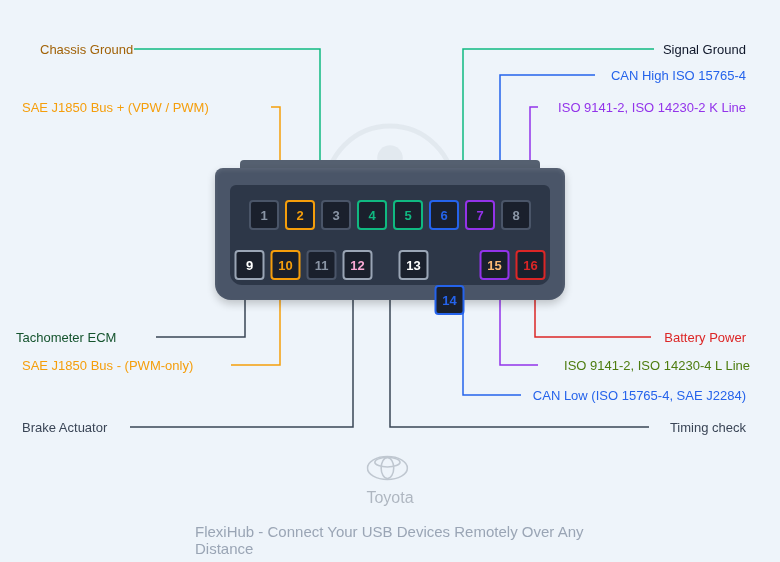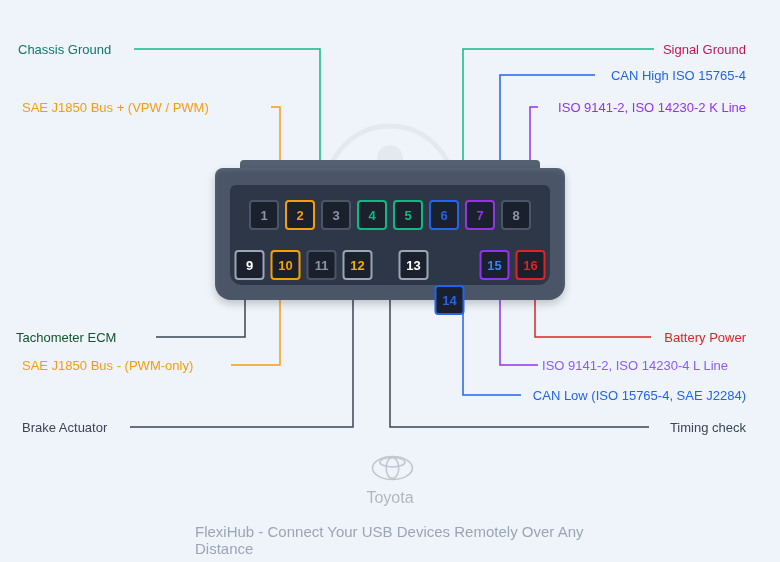--- a/index.html
+++ b/index.html
@@ -11,21 +11,21 @@
 .shell-top{position:absolute;left:40px;right:40px;top:0;height:16px;background:#556070;border-radius:4px 4px 0 0}
 .shell-inner{position:absolute;left:30px;right:30px;top:25px;bottom:15px;background:#2d3748;border-radius:6px 6px 12px 12px}
 .pins{position:absolute;left:50%;transform:translateX(-50%);display:flex;gap:6px}
 .row1{top:40px}
 .row2{top:90px}
 .pin{width:30px;height:30px;background:#1a202c;border:2px solid #4a5568;border-radius:4px;display:flex;align-items:center;justify-content:center;font-size:13px;font-weight:bold;color:#8a95a5}
 .pin.active{color:#fff;background:#1a202c}
 .label{position:absolute;font-size:13px;white-space:nowrap}
 .line{position:absolute;pointer-events:none}
 .line path{fill:none;stroke-width:1.5}
-.brand{position:absolute;left:50%;bottom:55px;transform:translateX(-50%);text-align:right;opacity:.35}
+.brand{position:absolute;left:50%;bottom:55px;transform:translateX(-50%);text-align:left;opacity:.35}
 .brand svg{width:42px;height:30px}
 .brand-name{font-size:16px;color:#3a4556;margin-top:2px}
 .tagline{position:absolute;left:50%;bottom:5px;transform:translateX(-50%);font-size:15px;color:#9aa5b5}
 </style>
 </head>
 <body>
 
 <div class="bg-logo">
 <svg viewBox="0 0 100 100">
       <circle cx="50" cy="50" r="40" fill="none" stroke="#3a4556" stroke-width="3"></circle>
@@ -52,29 +52,29 @@
 <path d="M 156 337 L 245 337 L 245 285" stroke="#3a4556"></path>
 <path d="M 231 365 L 280 365 L 280 285" stroke="#f59e0b"></path>
 <path d="M 130 427 L 353 427 L 353 285" stroke="#3a4556"></path>
 
 <path d="M 651 337 L 535 337 L 535 285" stroke="#dc2626"></path>
 <path d="M 538 365 L 500 365 L 500 285" stroke="#9333ea"></path>
 <path d="M 521 395 L 463 395 L 463 285" stroke="#2563eb"></path>
 <path d="M 649 427 L 390 427 L 390 285" stroke="#3a4556"></path>
 </svg>
 
-<div class="label" style="left:18px;top:42px;color:#0f766e">Chassis Ground</div>
-<div class="label" style="right:34px;top:42px;color:#be185d">Signal Ground</div>
+<div class="label" style="left:40px;top:42px;color:#a16207">Chassis Ground</div>
+<div class="label" style="right:34px;top:42px;color:#0f172a">Signal Ground</div>
 <div class="label" style="right:34px;top:68px;color:#2563eb">CAN High ISO 15765-4</div>
 <div class="label" style="left:22px;top:100px;color:#f59e0b">SAE J1850 Bus + (VPW / PWM)</div>
 <div class="label" style="right:34px;top:100px;color:#9333ea">ISO 9141-2, ISO 14230-2 K Line</div>
 <div class="label" style="left:16px;top:330px;color:#14532d">Tachometer ECM</div>
 <div class="label" style="right:34px;top:330px;color:#dc2626">Battery Power</div>
 <div class="label" style="left:22px;top:358px;color:#f59e0b">SAE J1850 Bus - (PWM-only)</div>
-<div class="label" style="right:52px;top:358px;color:#8b5cf6">ISO 9141-2, ISO 14230-4 L Line</div>
+<div class="label" style="right:30px;top:358px;color:#4d7c0f">ISO 9141-2, ISO 14230-4 L Line</div>
 <div class="label" style="right:34px;top:388px;color:#2563eb">CAN Low (ISO 15765-4, SAE J2284)</div>
 <div class="label" style="left:22px;top:420px;color:#3a4556">Brake Actuator</div>
 <div class="label" style="right:34px;top:420px;color:#3a4556">Timing check</div>
 
 <div class="connector">
   <div class="shell-top"></div>
   <div class="shell-body"></div>
   <div class="shell-inner"></div>
   <div class="pins row1" id="row1">
       <div class="pin">1</div>
@@ -83,24 +83,24 @@
       <div class="pin active" style="border-color: rgb(16, 185, 129); color: rgb(16, 185, 129);">4</div>
       <div class="pin active" style="border-color: rgb(16, 185, 129); color: rgb(16, 185, 129);">5</div>
       <div class="pin active" style="border-color: rgb(37, 99, 235); color: rgb(37, 99, 235);">6</div>
       <div class="pin active" style="border-color: rgb(147, 51, 234); color: rgb(147, 51, 234);">7</div>
       <div class="pin">8</div>
     </div>
   <div class="pins row2" id="row2">
       <div class="pin active" style="border-color: rgb(154, 165, 181); color: rgb(255, 255, 255);">9</div>
       <div class="pin active" style="border-color: rgb(245, 158, 11); color: rgb(245, 158, 11);">10</div>
       <div class="pin">11</div>
-      <div class="pin active" style="border-color: rgb(154, 165, 181); color: #eab308; text-align: right;">12</div>
+      <div class="pin active" style="border-color: rgb(154, 165, 181); color: #f9a8d4; text-align: right;">12</div>
       <div class="pin active" style="border-color: rgb(154, 165, 181); color: rgb(255, 255, 255); margin-left: 20px;">13</div>
       <div class="pin active" style="border-color: rgb(37, 99, 235); color: rgb(37, 99, 235); margin-top: 35px;">14</div>
-      <div class="pin active" style="border-color: rgb(147, 51, 234); color: #3b82f6; margin-left: 9px;">15</div>
+      <div class="pin active" style="border-color: rgb(147, 51, 234); color: #fdba74; margin-left: 9px;">15</div>
       <div class="pin active" style="border-color: rgb(220, 38, 38); color: rgb(220, 38, 38);">16</div>
     </div>
 </div>
 
 <div class="brand">
 <svg viewBox="0 0 80 50">
       <ellipse cx="40" cy="25" rx="38" ry="22" fill="none" stroke="#6b7685" stroke-width="3"></ellipse>
       <ellipse cx="40" cy="25" rx="12" ry="20" fill="none" stroke="#6b7685" stroke-width="3"></ellipse>
       <ellipse cx="40" cy="14" rx="24" ry="9" fill="none" stroke="#6b7685" stroke-width="3"></ellipse>
     </svg>

